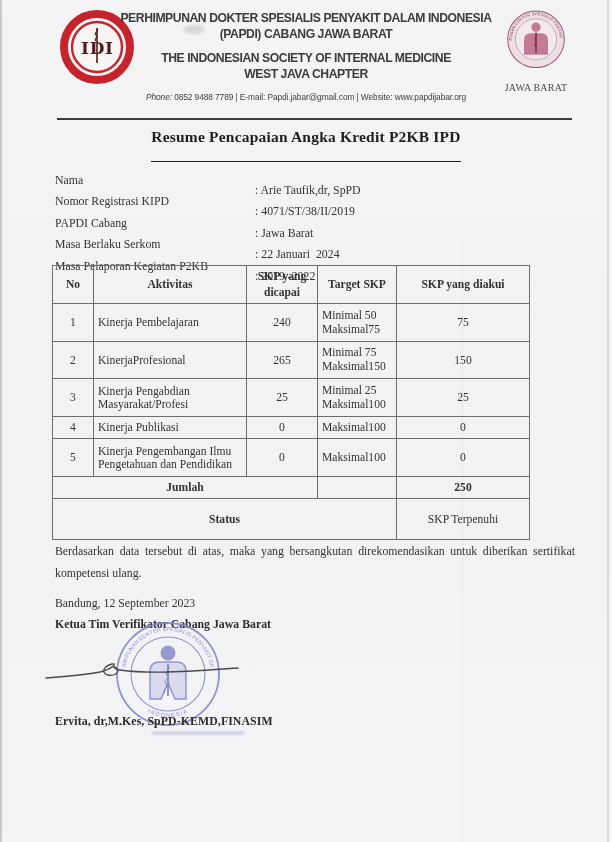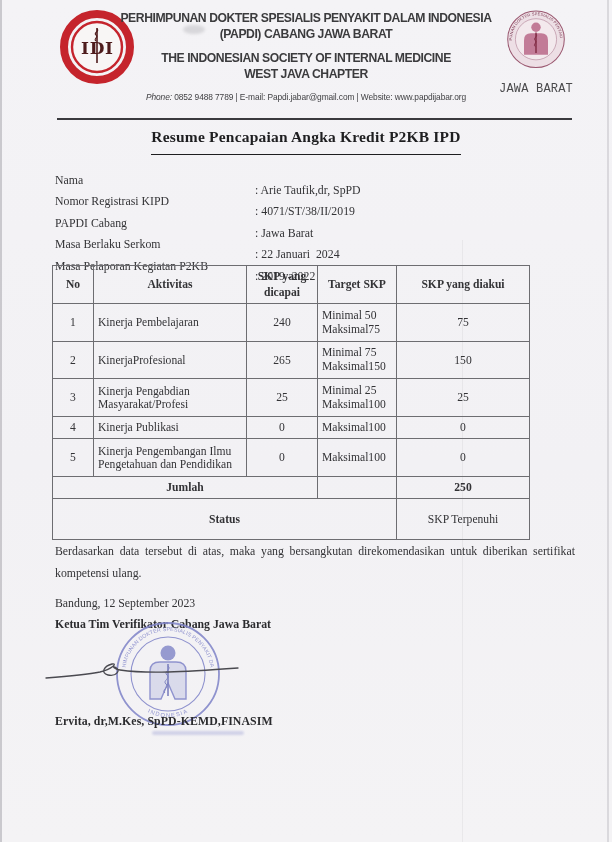--- a/index.html
+++ b/index.html
@@ -24,35 +24,35 @@
 
   
   .hdr-center {
     position:absolute; left:96px; top:10px; width:420px; text-align:center;
     font-family:"Liberation Sans", sans-serif; font-weight:bold; color:#3b3b3d;
   }
   .hdr-line { font-size:12.2px; line-height:16px; letter-spacing:-0.45px; }
   .hdr-en   { margin-top:8px; }
   .logo-idi { position:absolute; left:57px; top:7px; width:80px; height:80px; }
   .logo-right { position:absolute; left:496px; top:5px; width:80px; text-align:center; }
-  .logo-right-cap { font-family:Liberation Mono, monospace; font-size:12px; color:#4a4a4c; margin-top:1px; letter-spacing:.2px; }
+  .logo-right-cap { font-family:Liberation Serif, serif; font-size:10px; color:#4a4a4c; margin-top:1px; letter-spacing:.2px; }
 
   .addr {
     position:absolute; left:20px; top:91px; width:572px; text-align:center;
     font-family:"Liberation Sans", sans-serif; font-size:8.4px; color:#3f3f42; line-height:12.5px;
     letter-spacing:-0.1px;
   }
   .addr i { font-style:italic; }
   .hdr-rule { position:absolute; left:57px; top:118px; width:515px; height:2px; background:#3a3a3e; }
 
   
   .doc-title-wrap { position:absolute; left:0; top:128px; width:612px; text-align:center; }
   .doc-title {
     display:inline-block; font-size:15.5px; font-weight:bold; color:#1e1e20;
-    border-bottom:1.6px solid #1e1e20; padding-bottom:8px; letter-spacing:.2px;
+    border-bottom:1.6px solid #1e1e20; padding-bottom:15px; letter-spacing:.2px;
   }
 
   
   .fields { position:absolute; left:55px; top:170px; width:480px; font-size:11.8px; color:#333336; }
   .field-row { position:relative; height:21.4px; line-height:21.4px; }
   .field-val { position:absolute; left:200px; top:10px; white-space:pre; }
 
   
   table.skp {
     position:absolute; left:52px; top:265px; width:477px;

